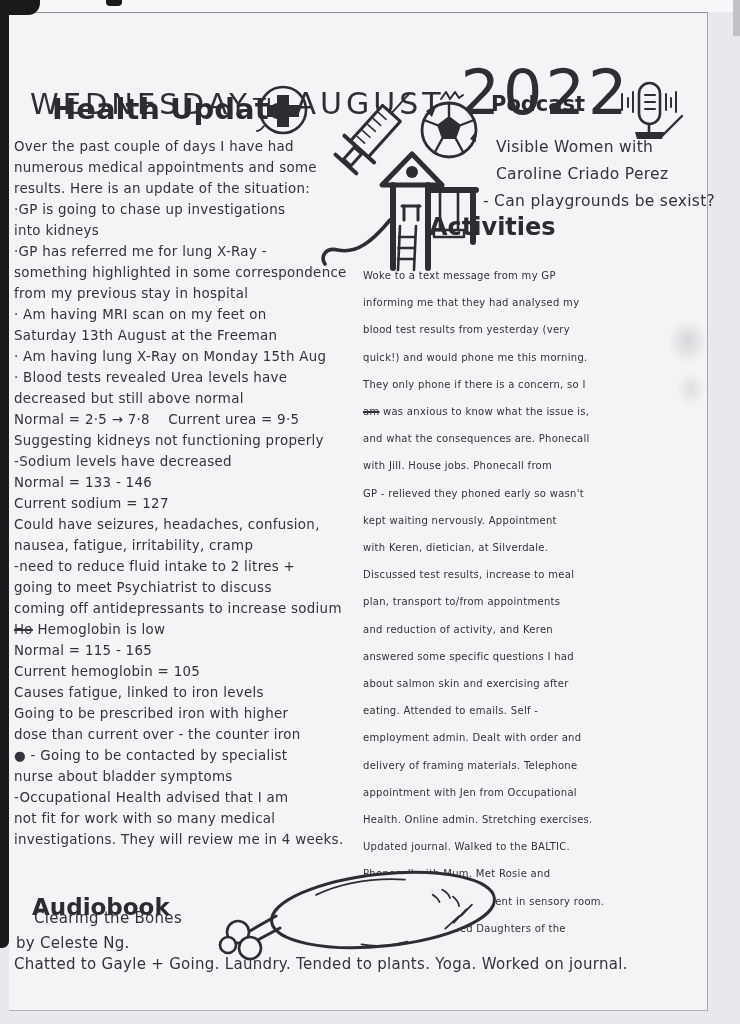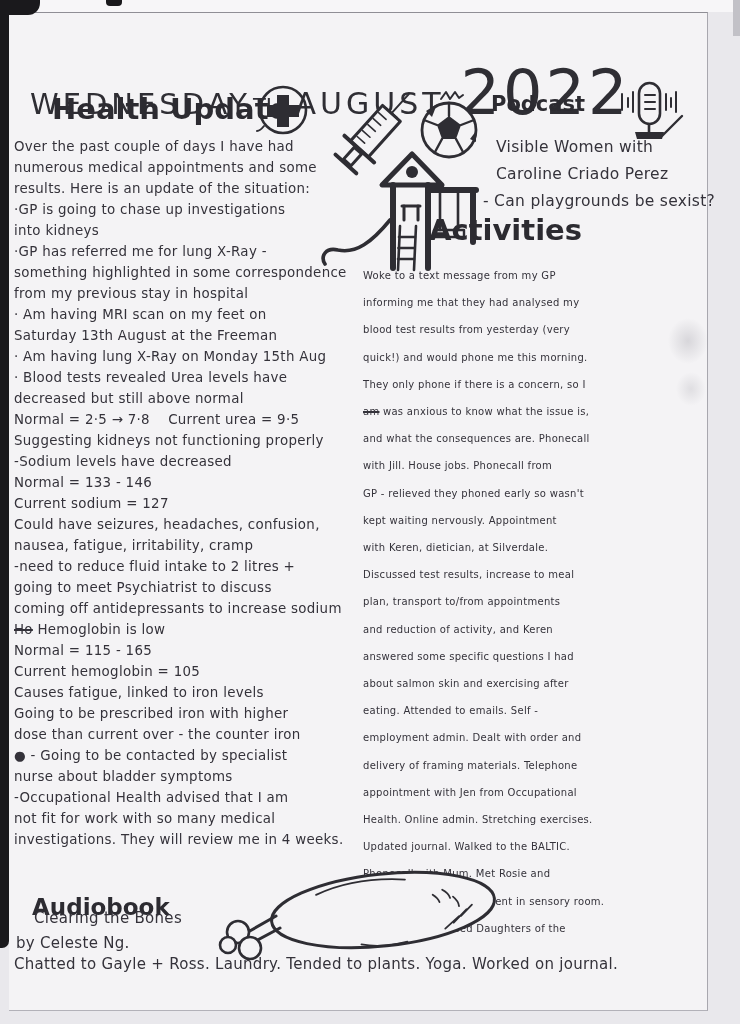--- a/index.html
+++ b/index.html
@@ -29,21 +29,21 @@
   }
   .t-day{font-size:29px;letter-spacing:4px;}
   .t-num{font-size:53px;margin-left:10px;}
   .t-suf{font-size:21px;margin-left:2px;}
   .t-month{font-size:30px;letter-spacing:4px;margin-left:14px;}
   .t-year{font-size:62px;letter-spacing:3px;margin-left:16px;}
 
   .section-heading{position:absolute;font-weight:bold;color:#2c2b31;white-space:nowrap;}
   #health-heading{left:52px;top:92px;font-size:29px;}
   #podcast-heading{left:491px;top:92px;font-size:21px;}
-  #activities-heading{left:429px;top:213px;font-size:29px;}
+  #activities-heading{left:429px;top:213px;font-size:24px;}
   #audiobook-heading{left:32px;top:876px;font-size:23px;margin-top:18px;}
 
   .hw{position:absolute;white-space:pre;letter-spacing:.3px;color:#34323a;}
   .hw-line{white-space:pre;}
   #health-lines{left:14px;top:136px;font-size:13.4px;line-height:21px;width:346px;}
   #activities-lines{left:363px;top:262px;font-size:10px;line-height:27.2px;width:348px;}
   #podcast-lines{left:496px;top:134px;font-size:15.5px;line-height:27px;}
   #podcast-lines .hw-line:nth-child(3){margin-left:-13px;}
   #audiobook-lines{left:16px;top:906px;font-size:15px;line-height:25px;}
   #audiobook-lines .hw-line:nth-child(1){margin-left:18px;}
@@ -172,13 +172,13 @@
     <path class="ink" d="M160,84 q20,6 46,2" stroke-width="1.8"></path>
     <path class="ink" d="M120,30 q40,-14 90,-6" stroke-width="1.8"></path>
   </g>
   <path class="ink paper-fill" d="M78,58 L50,74" stroke-width="3"></path>
   <path class="ink paper-fill" d="M82,70 L56,84" stroke-width="3"></path>
   <circle class="ink paper-fill" cx="40" cy="74" r="11" stroke-width="2.6"></circle>
   <circle class="ink paper-fill" cx="52" cy="90" r="11" stroke-width="2.6"></circle>
   <circle class="ink paper-fill" cx="30" cy="87" r="8" stroke-width="2.6"></circle>
 </svg>
 
-<div id="footer-lines" class="hw"><div class="hw-line"><span>Chatted to Gayle + Ross. Laundry. Tended to plants. Yoga. Worked on journal.</span></div></div>
+<div id="footer-lines" class="hw"><div class="hw-line"><span>Chatted to Gayle + Going. Laundry. Tended to plants. Yoga. Worked on journal.</span></div></div>
 
 </body></html>

